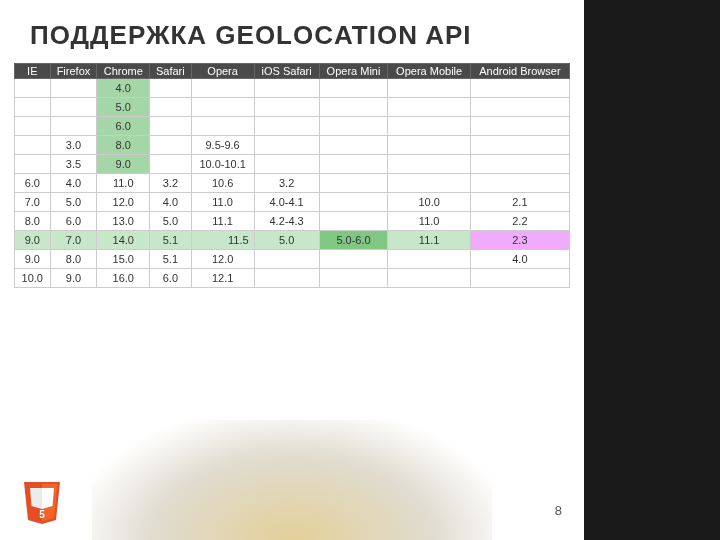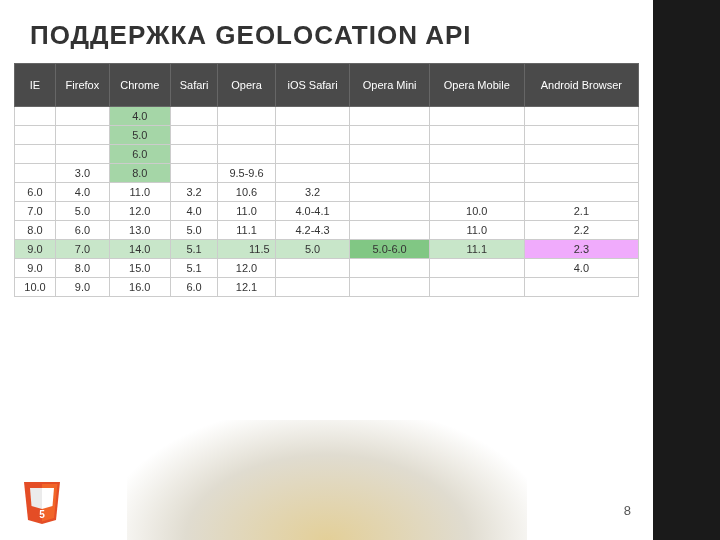--- a/index.html
+++ b/index.html
@@ -6,21 +6,21 @@
     body {
       width: 720px;
       height: 540px;
       background: #1a1a1a;
       font-family: Arial, sans-serif;
       overflow: hidden;
       position: relative;
     }
 
     .slide {
-      width: 653px;
+      width: 584px;
       height: 540px;
       background: #ffffff;
       position: relative;
     }
 
     
     .spotlight {
       position: absolute;
       bottom: 0;
       left: 50%;
@@ -49,21 +49,21 @@
       width: 100%;
       font-size: 11.5px;
     }
 
     thead tr {
       background: #4a4a4a;
       color: #ffffff;
     }
 
     thead th {
-      padding: 14px 4px;
+      padding: 0 4px;
       text-align: center;
       border: 1px solid #666;
       font-weight: normal;
       font-size: 11px;
       line-height: 1.3;
     }
 
     tbody tr {
       background: #ffffff;
     }
@@ -165,20 +165,31 @@
             <td>3.0</td>
             <td style="background: rgb(165, 214, 167);">8.0</td>
             <td></td>
             <td>9.5-9.6</td>
             <td></td>
             <td></td>
             <td></td>
             <td></td>
           </tr>
           <tr>
+            <td></td>
+            <td>3.5</td>
+            <td style="background: rgb(165, 214, 167);">9.0</td>
+            <td></td>
+            <td>10.0-10.1</td>
+            <td></td>
+            <td></td>
+            <td></td>
+            <td></td>
+          </tr>
+          <tr>
             <td>6.0</td>
             <td>4.0</td>
             <td>11.0</td>
             <td>3.2</td>
             <td>10.6</td>
             <td>3.2</td>
             <td></td>
             <td></td>
             <td></td>
           </tr>

